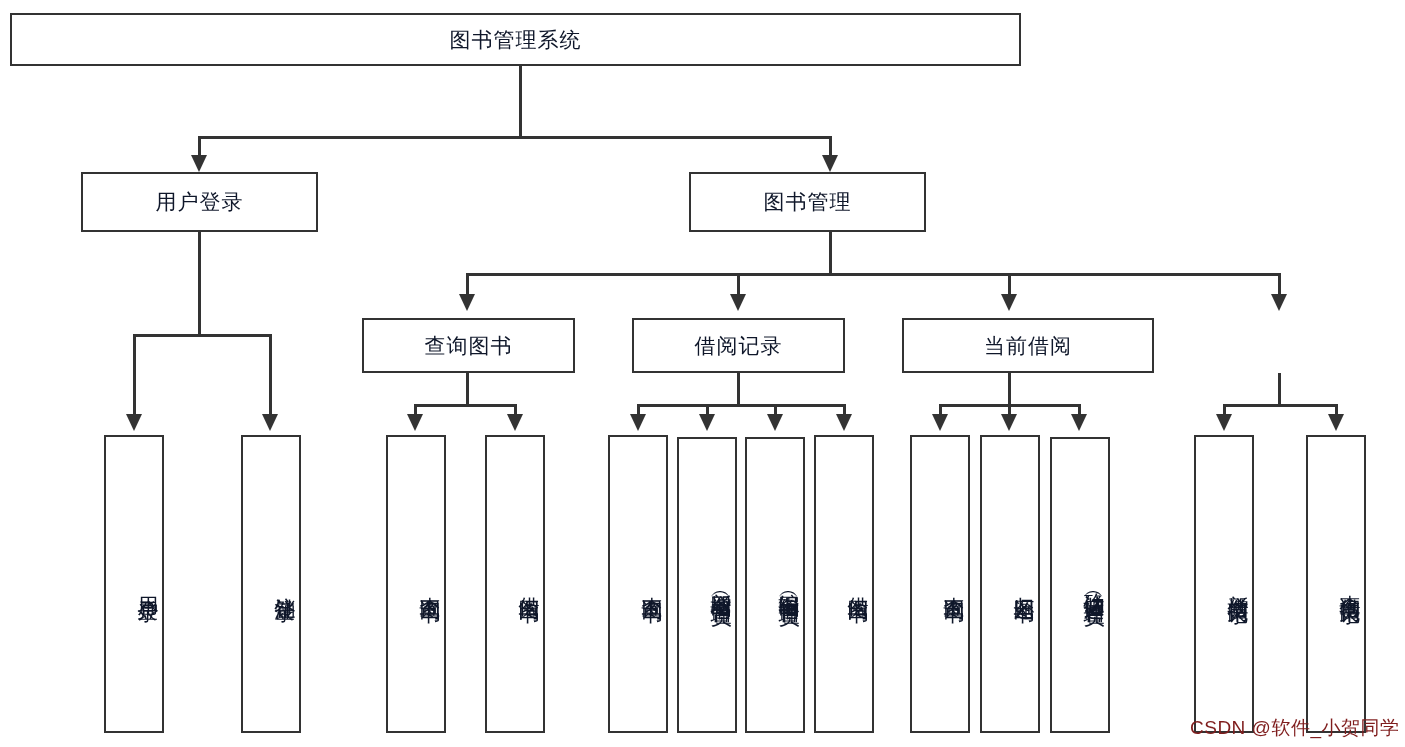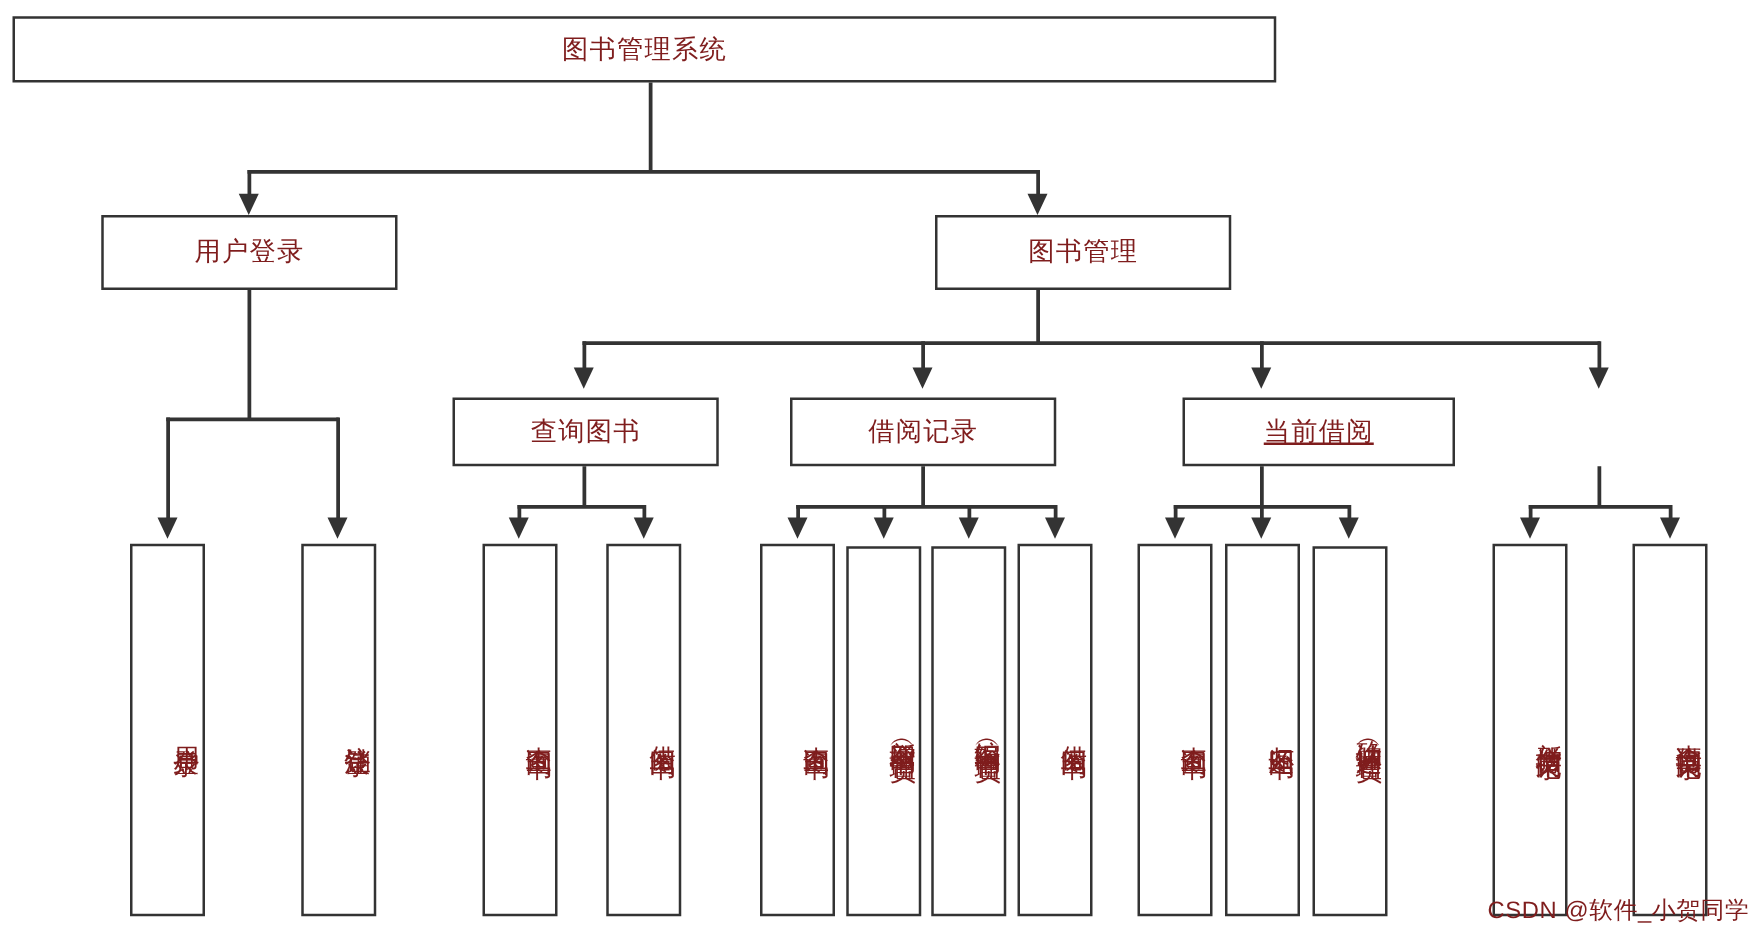--- a/index.html
+++ b/index.html
@@ -18,21 +18,21 @@
     overflow: hidden;
   }
   .node {
     position: absolute;
     box-sizing: border-box;
     border: 2.5px solid #333333;
     background: #ffffff;
     display: flex;
     align-items: center;
     justify-content: center;
-    color: #7f1d1d;
+    color: #0f172a;
   }
   .node.horiz {
     font-size: 21px;
     letter-spacing: 1px;
     line-height: 1.2;
   }
   .node.vert {
     writing-mode: vertical-rl;
     text-orientation: upright;
     font-size: 21px;
@@ -83,21 +83,21 @@
   <div class="conn v" style="left:519px; top:66px; width:2.5px; height:72px;"></div>
   <div class="conn h" style="left:198px; top:136px; width:634px; height:2.5px;"></div>
   <div class="conn v" style="left:198px; top:136px; width:2.5px; height:22px;"></div>
   <div class="arrow" style="left:191px; top:155px;"></div>
   <div class="conn v" style="left:829px; top:136px; width:2.5px; height:22px;"></div>
   <div class="arrow" style="left:822px; top:155px;"></div>
 
   <div class="node horiz" style="left:81px; top:172px; width:237px; height:60px;">
     <span>用户登录</span>
   </div>
-  <div class="node horiz" style="left:748px; top:172px; width:237px; height:60px;">
+  <div class="node horiz" style="left:689px; top:172px; width:237px; height:60px;">
     <span>图书管理</span>
   </div>
 
   <div class="conn v" style="left:198px; top:232px; width:2.5px; height:104px;"></div>
   <div class="conn h" style="left:133px; top:334px; width:138px; height:2.5px;"></div>
   <div class="conn v" style="left:133px; top:334px; width:2.5px; height:83px;"></div>
   <div class="arrow" style="left:126px; top:414px;"></div>
   <div class="conn v" style="left:269px; top:334px; width:2.5px; height:83px;"></div>
   <div class="arrow" style="left:262px; top:414px;"></div>
 
@@ -111,21 +111,21 @@
   <div class="arrow" style="left:1001px; top:294px;"></div>
   <div class="conn v" style="left:1278px; top:273px; width:2.5px; height:24px;"></div>
   <div class="arrow" style="left:1271px; top:294px;"></div>
 
   <div class="node horiz" style="left:362px; top:318px; width:213px; height:55px;">
     <span>查询图书</span>
   </div>
   <div class="node horiz" style="left:632px; top:318px; width:213px; height:55px;">
     <span>借阅记录</span>
   </div>
-  <div class="node horiz" style="left:946px; top:318px; width:218px; height:55px;text-decoration:underline;">
+  <div class="node horiz" style="left:902px; top:318px; width:252px; height:55px;">
     <span>当前借阅</span>
   </div>
 
   <div class="conn v" style="left:466px; top:373px; width:2.5px; height:33px;"></div>
   <div class="conn h" style="left:414px; top:404px; width:102px; height:2.5px;"></div>
   <div class="conn v" style="left:414px; top:404px; width:2.5px; height:13px;"></div>
   <div class="arrow" style="left:407px; top:414px;"></div>
   <div class="conn v" style="left:514px; top:404px; width:2.5px; height:13px;"></div>
   <div class="arrow" style="left:507px; top:414px;"></div>
 

